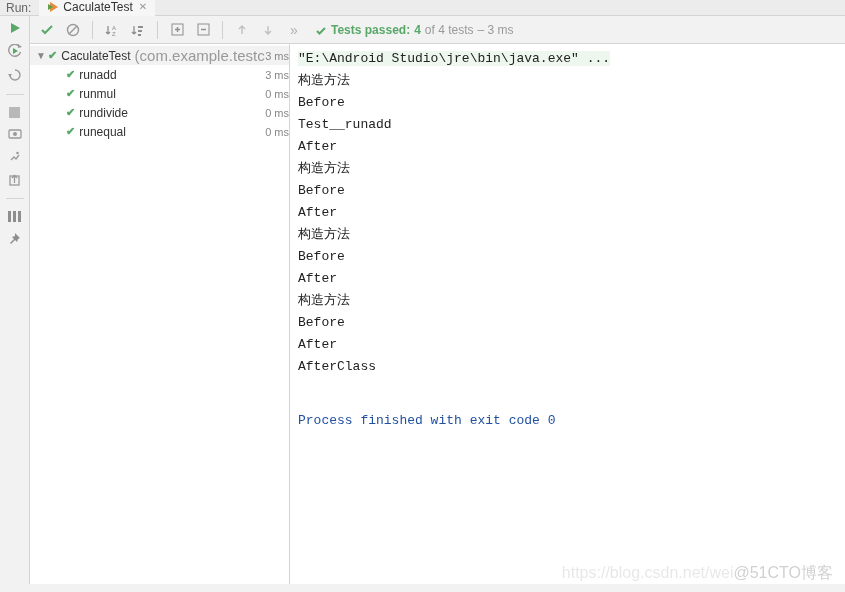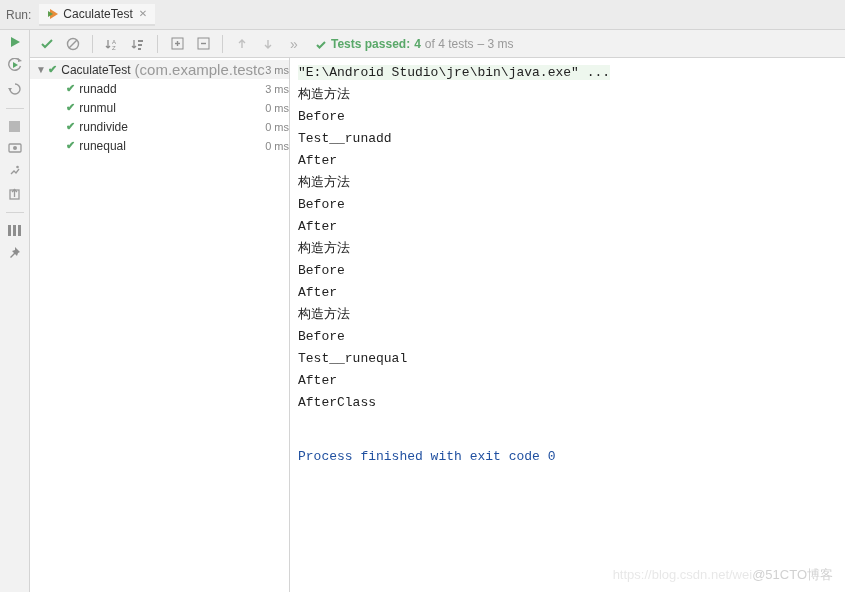--- a/index.html
+++ b/index.html
@@ -9,21 +9,21 @@
       background: #f2f2f2;
       color: #333;
       width: 845px;
       height: 592px;
       overflow: hidden;
       position: relative;
     }
     .header {
       display: flex;
       align-items: center;
-      height: 30px;
+      height: 16px;
       background: #ececec;
       border-bottom: 1px solid #d4d4d4;
       padding-left: 6px;
     }
     .header-label { color: #666; margin-right: 8px; }
     .tab {
       display: flex;
       align-items: center;
       gap: 4px;
       padding: 3px 8px;
@@ -100,21 +100,21 @@
       line-height: 22px;
       color: #222;
       overflow: auto;
     }
     .console .cmd { background: #eef7ee; display:inline;}
     .console .exit { color: #2050a0; margin-top: 10px; }
     .watermark {
       position: absolute;
       right: 12px; bottom: 8px;
       color: rgba(120,120,120,0.35);
-      font-size: 13px;
+      font-size: 16px;
     }
     svg { display: block; }
   </style>
 </head>
 <body>
 
 <div class="header">
   <span class="header-label">Run:</span>
   <div class="tab">
     <span>
@@ -291,21 +291,20 @@
         <div>Test__runadd</div>
         <div>After</div>
         <div>构造方法</div>
         <div>Before</div>
         <div>After</div>
         <div>构造方法</div>
         <div>Before</div>
         <div>After</div>
         <div>构造方法</div>
         <div>Before</div>
-        <div>Test__runequal</div>
         <div>After</div>
         <div>AfterClass</div>
         <div>&nbsp;</div>
         <div class="exit">Process finished with exit code 0</div>
       </div>
     </div>
   </div>
 </div>
 
 <div class="watermark">

